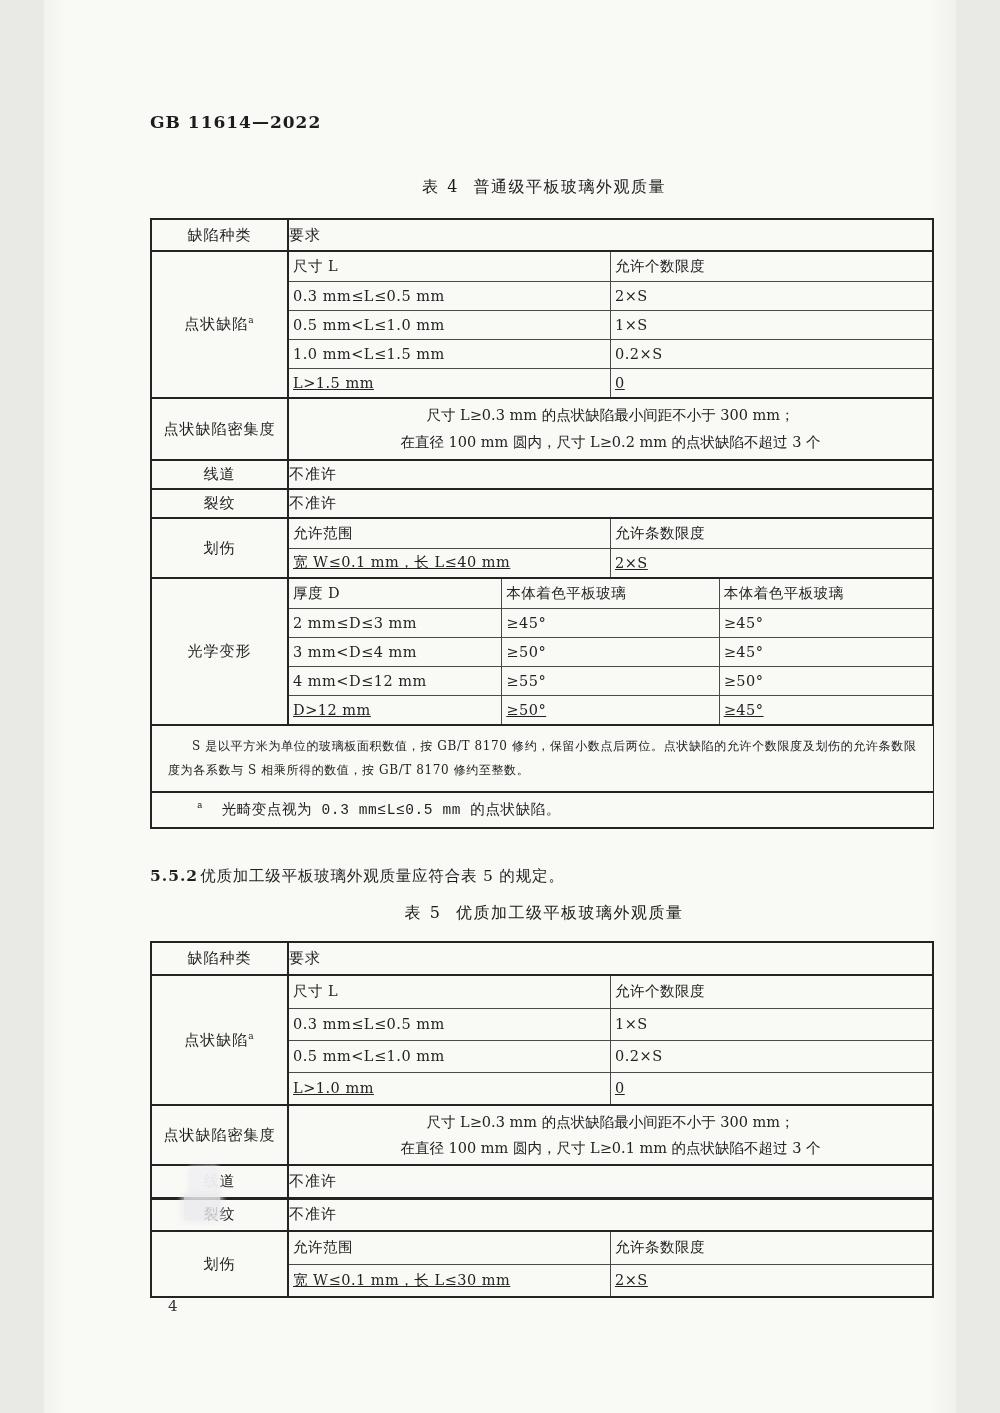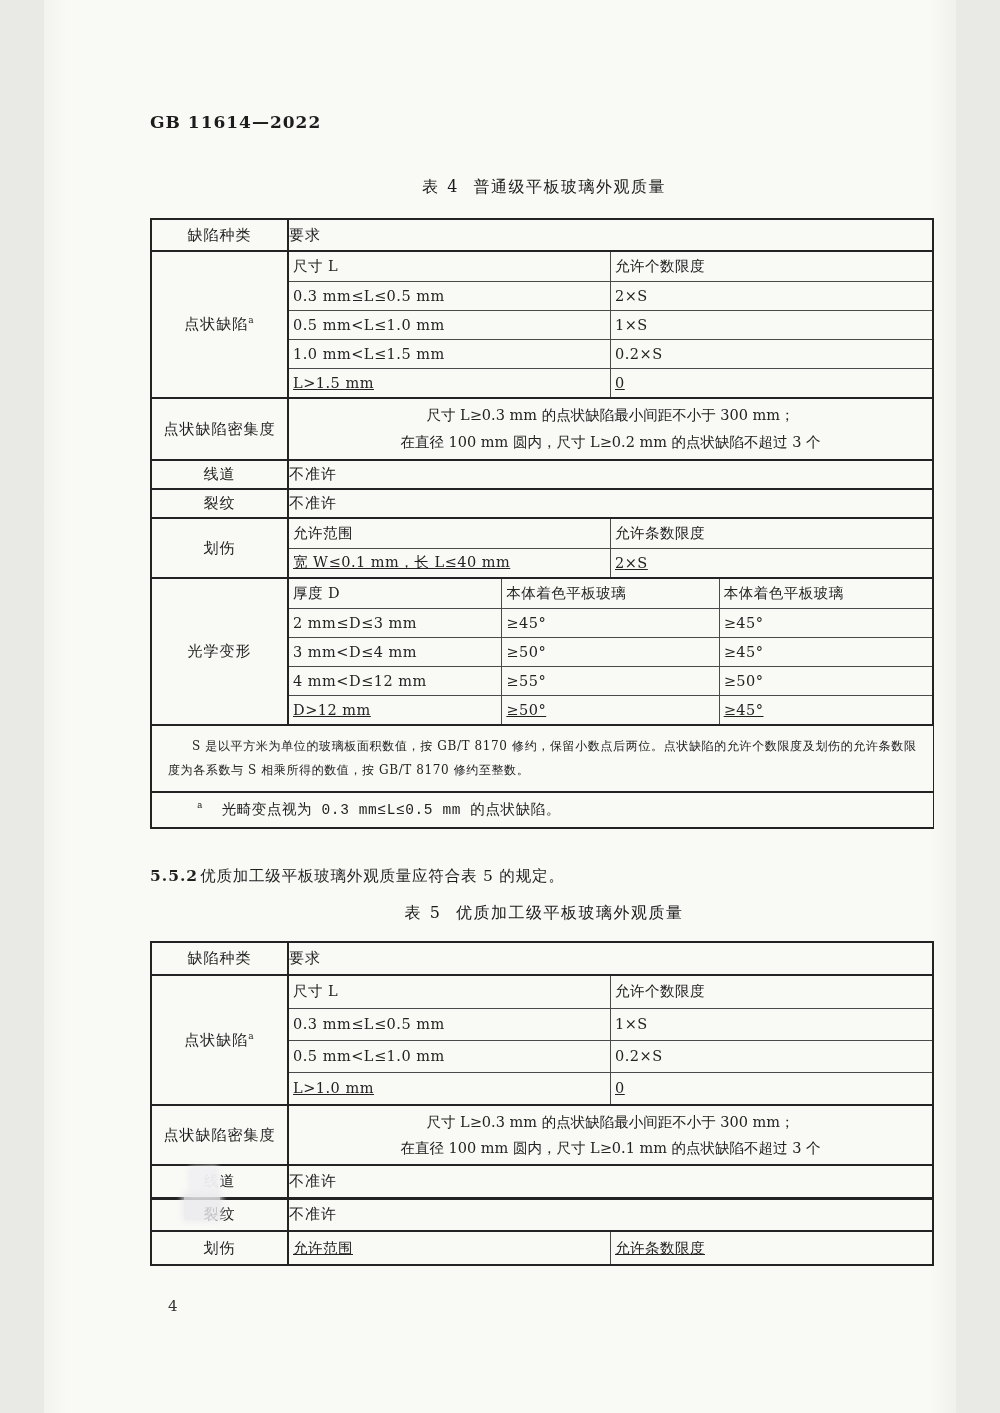--- a/index.html
+++ b/index.html
@@ -281,20 +281,24 @@
             <table class="inner">
               <colgroup>
                   <col style="width:50%">
                   <col>
                 </colgroup>
               <tbody>
                 <tr>
                   <td>允许范围</td>
                   <td>允许条数限度</td>
                 </tr>
+                <tr>
+                  <td>宽 W≤0.1 mm，长 L≤30 mm</td>
+                  <td>2×S</td>
+                </tr>
               </tbody>
             </table>
           </td>
         </tr>
       </tbody>
     </table>
   </div>
 
   <div class="smudge smudge-1"></div>
   <div class="smudge smudge-2"></div>

